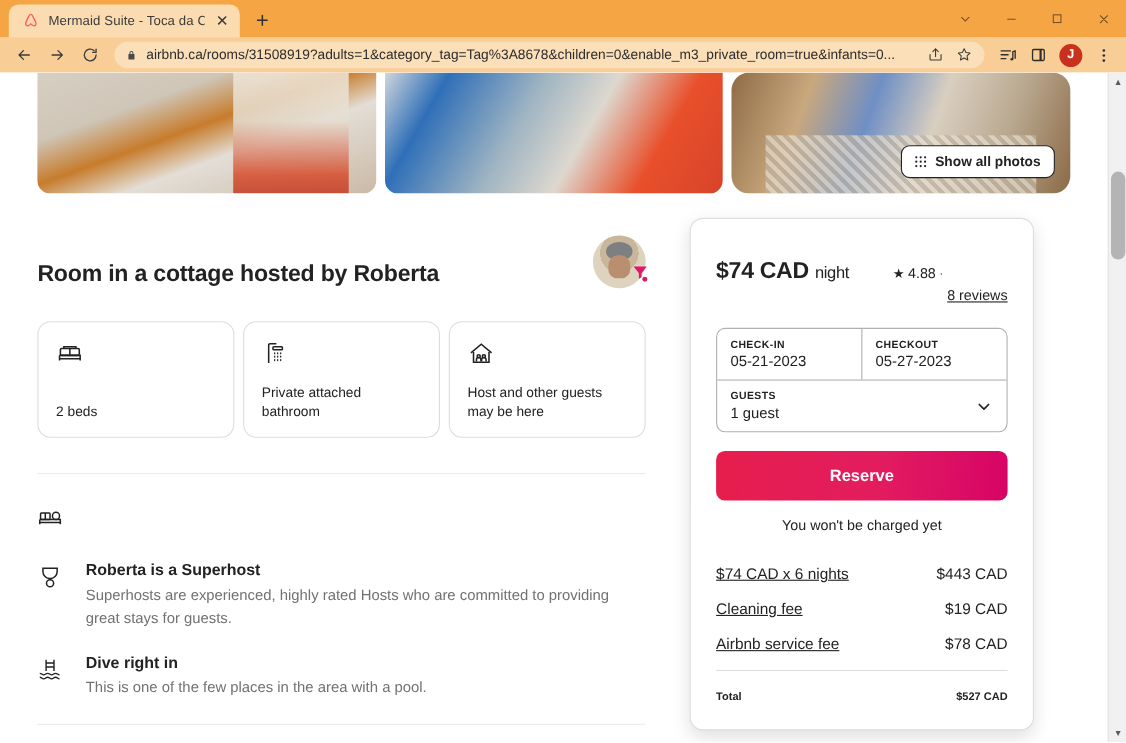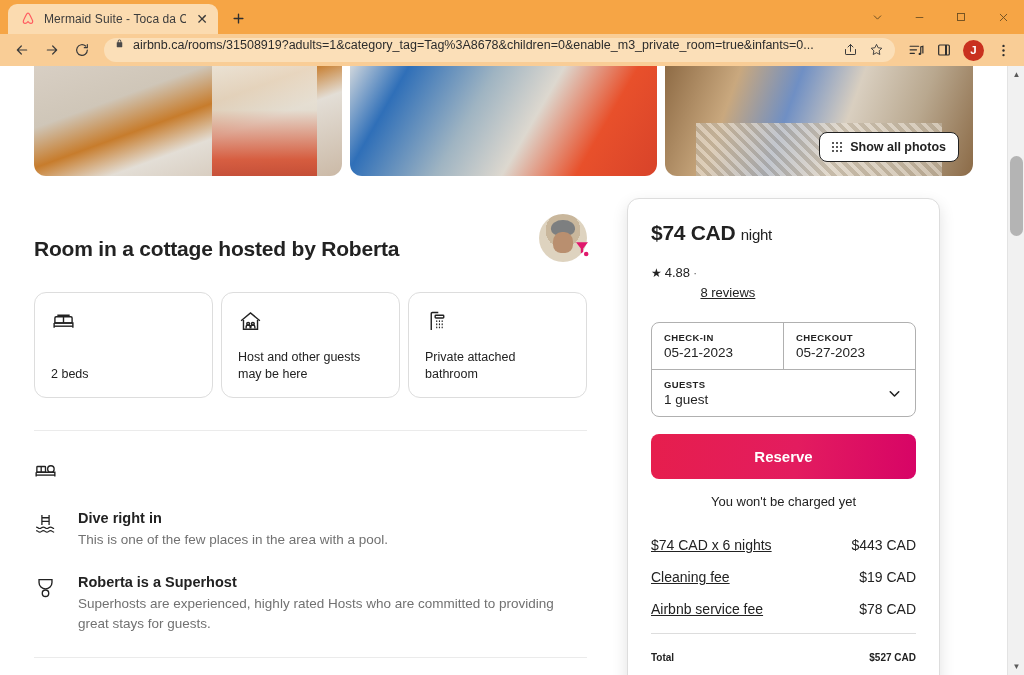--- a/index.html
+++ b/index.html
@@ -53,21 +53,21 @@
     height: 32px; background: #f9cd96;
     display: flex; align-items: center; padding: 0 8px; gap: 2px;
   }
   .navbtn {
     width: 28px; height: 28px; display:flex; align-items:center; justify-content:center;
     color:#3b3b3b; cursor: pointer; border-radius: 50%;
   }
   .omnibox {
     flex: 1 1 auto; height: 24px; margin: 0 6px;
     background: #fbdfb8; border-radius: 13px;
-    display: flex; padding: 0 10px; gap: 8px;
+    display: flex; align-items: center; padding: 0 10px; gap: 8px;
     min-width: 0; cursor: text;
   }
   .lock-icon { flex: 0 0 11px; color:#4a4a4a; display:flex; }
   .url {
     font-size: 12.5px; color: #2c2c2c; white-space: nowrap;
     overflow: hidden; text-overflow: ellipsis; flex: 1 1 auto;
   }
   .omni-actions { display:flex; align-items:center; gap:10px; flex:0 0 auto; }
   .omni-icon { width: 16px; height:16px; color:#3b3b3b; display:flex; cursor:pointer; }
   .tb-icon {
@@ -105,21 +105,21 @@
 
   
   .gallery {
     display: flex; gap: 8px; padding: 0 34px; height: 110px; overflow: hidden;
   }
   .gphoto { flex: 1 1 0; border-radius: 0 0 12px 12px; position: relative; overflow:hidden; cursor:pointer;}
   .g1 { background: linear-gradient(160deg,#d8cfc4 0%,#cfc6b8 28%,#c77c2c 46%,#e3ded6 62%,#cbb9a6 100%); }
   .g1::after{ content:""; position:absolute; right:8%; top:0; width:34%; height:100%;
     background: linear-gradient(180deg,#efe7da 0%,#e4ddd0 40%,#d64a2a 85%,#c33b22 100%); opacity:.85;}
   .g2 { background: linear-gradient(120deg,#cfd6dc 0%,#2f6fb8 16%,#9fb4c2 40%,#ddd8cf 58%,#e8502b 78%,#d8432a 100%); }
-  .g3 { background: linear-gradient(110deg,#8e6b45 0%,#c9a87e 22%,#6f8fc4 40%,#d9cfc0 58%,#b9a88f 78%,#8b6a46 100%); }
+  .g3 { background: linear-gradient(110deg,#8e6b45 0%,#c9a87e 22%,#6f8fc4 40%,#d9cfc0 58%,#b9a88f 78%,#8b6a46 100%); border-radius: 16px; }
   .g3::after{ content:""; position:absolute; left:10%; bottom:0; width:80%; height:48%;
     background: repeating-linear-gradient(45deg,#bfb3a0 0 4px,#e6ded2 4px 8px); opacity:.7;}
   .showall {
     position: absolute; right: 14px; bottom: 14px;
     background: #fff; border: 1px solid #222; border-radius: 8px;
     height: 30px; padding: 0 12px; display: flex; align-items: center; gap: 8px;
     font-size: 12.5px; font-weight: 600; color: #222; cursor: pointer; z-index: 5;
   }
   .grid-icon { display: grid; grid-template-columns: repeat(3, 2.5px); gap: 1.5px; }
   .grid-icon i { width: 2.5px; height: 2.5px; background: #222; border-radius: 50%; display:block; }
@@ -169,21 +169,21 @@
   .divider2 { height: 1px; background: #ebebeb; margin: 10px 0 0; }
 
   .translate-row { display: flex; gap: 20px; align-items: center; padding-top: 22px; }
 
   
   .booking {
     width: 313px; border: 1px solid #dddddd; border-radius: 12px;
     box-shadow: 0 6px 16px rgba(0,0,0,.12);
     padding: 22px 23px 24px; background:#fff;
   }
-  .price-row { display: flex; align-items: baseline; justify-content: center; flex-direction: column; }
+  .price-row { display: flex; align-items: baseline; justify-content: space-between; }
   .price { font-size: 21px; font-weight: 600; color: #222; letter-spacing: -.3px; }
   .price .per { font-size: 15px; font-weight: 400; }
   .rating { font-size: 13px; color: #222; display: flex; align-items: center; gap: 3px; white-space: nowrap;}
   .rating .star { font-size: 12px; }
   .rating .dot { color:#717171; }
   .rating a { color: #222; text-decoration: underline; cursor: pointer; margin-top: 40px; }
 
   .dates { margin-top: 22px; border: 1px solid #b0b0b0; border-radius: 8px; overflow: hidden; }
   .dates-top { display: flex; }
   .date-cell { flex: 1 1 0; padding: 9px 12px 9px; cursor: pointer; }
@@ -372,81 +372,81 @@
                   <path d="M4 18h24v6"></path>
                     <path d="M4 18v6"></path>
                     <path d="M4 22h24"></path>
                 </svg>
               </span>
               <span class="card-label">2 beds</span>
             </div>
             <div class="card">
               <span class="card-icon">
                 <svg viewBox="0 0 32 32" width="25" height="25" fill="none" stroke="currentColor" stroke-width="1.8">
+                  <path d="M8 27V6a1.5 1.5 0 0 1 1.5-1.5H17"></path>
+                  <rect x="13" y="8" width="11" height="3.5" rx="1"></rect>
+                  <g stroke-width="1.5" stroke-linecap="round">
+                    <path d="M15 15v1M18.5 15v1M22 15v1M15 19v1M18.5 19v1M22 19v1M15 23v1M18.5 23v1M22 23v1"></path>
+                  </g>
+                </svg>
+              </span>
+              <span class="card-label">Private attached bathroom</span>
+            </div>
+            <div class="card">
+              <span class="card-icon">
+                <svg viewBox="0 0 32 32" width="25" height="25" fill="none" stroke="currentColor" stroke-width="1.8">
                   <path d="M4 15L16 5l12 10"></path>
                     <path d="M7 14v12h18V14"></path>
                   <circle cx="13" cy="19" r="1.8"></circle>
                     <circle cx="19" cy="19" r="1.8"></circle>
                   <path d="M10.4 25v-2a2.6 2.6 0 0 1 5.2 0v2M16.4 25v-2a2.6 2.6 0 0 1 5.2 0v2"></path>
                 </svg>
               </span>
               <span class="card-label">Host and other guests may be here</span>
-            </div>
-            <div class="card">
-              <span class="card-icon">
-                <svg viewBox="0 0 32 32" width="25" height="25" fill="none" stroke="currentColor" stroke-width="1.8">
-                  <path d="M8 27V6a1.5 1.5 0 0 1 1.5-1.5H17"></path>
-                  <rect x="13" y="8" width="11" height="3.5" rx="1"></rect>
-                  <g stroke-width="1.5" stroke-linecap="round">
-                    <path d="M15 15v1M18.5 15v1M22 15v1M15 19v1M18.5 19v1M22 19v1M15 23v1M18.5 23v1M22 23v1"></path>
-                  </g>
-                </svg>
-              </span>
-              <span class="card-label">Private attached bathroom</span>
             </div>
           </div>
 
           <div class="divider"></div>
 
           <div class="features">
             <div class="feature">
               <span class="feat-icon">
                 <svg viewBox="0 0 32 32" width="23" height="23" fill="none" stroke="currentColor" stroke-width="1.9">
                   <rect x="4" y="9" width="12" height="8" rx="1"></rect>
                     <path d="M10 9v8"></path>
                   <rect x="19" y="8" width="9" height="9" rx="4.5"></rect>
                   <path d="M3 17h26v6"></path>
                     <path d="M3 17v6"></path>
                     <path d="M3 21h26"></path>
                 </svg>
               </span>
             </div>
             <div class="feature">
               <span class="feat-icon">
+                <svg viewBox="0 0 32 32" width="23" height="23" fill="none" stroke="currentColor" stroke-width="1.9">
+                  <path d="M7 5h18v4a9 9 0 0 1-9 9 9 9 0 0 1-9-9V5z"></path>
+                    <circle cx="16" cy="24" r="4.5"></circle>
+                </svg>
+              </span>
+              <div>
+                <div class="feat-title">Roberta is a Superhost</div>
+                <div class="feat-desc">Superhosts are experienced, highly rated Hosts who are committed to providing great stays for guests.</div>
+              </div>
+            </div>
+            <div class="feature">
+              <span class="feat-icon">
                 <svg viewBox="0 0 32 32" width="23" height="23" fill="none" stroke="currentColor" stroke-width="1.8">
                   <path d="M11 4v14M21 4v14M11 8h10M11 13h10"></path>
                   <path d="M3 21c2.5 0 2.5 2 5 2s2.5-2 5-2 2.5 2 5 2 2.5-2 5-2 2.5 2 5 2" stroke-width="1.6"></path>
                   <path d="M3 26c2.5 0 2.5 2 5 2s2.5-2 5-2 2.5 2 5 2 2.5-2 5-2 2.5 2 5 2" stroke-width="1.6"></path>
                 </svg>
               </span>
               <div>
                 <div class="feat-title">Dive right in</div>
                 <div class="feat-desc">This is one of the few places in the area with a pool.</div>
-              </div>
-            </div>
-            <div class="feature">
-              <span class="feat-icon">
-                <svg viewBox="0 0 32 32" width="23" height="23" fill="none" stroke="currentColor" stroke-width="1.9">
-                  <path d="M7 5h18v4a9 9 0 0 1-9 9 9 9 0 0 1-9-9V5z"></path>
-                    <circle cx="16" cy="24" r="4.5"></circle>
-                </svg>
-              </span>
-              <div>
-                <div class="feat-title">Roberta is a Superhost</div>
-                <div class="feat-desc">Superhosts are experienced, highly rated Hosts who are committed to providing great stays for guests.</div>
               </div>
             </div>
           </div>
 
           <div class="divider2"></div>
 
           <div class="translate-row">
             
             
           </div>

